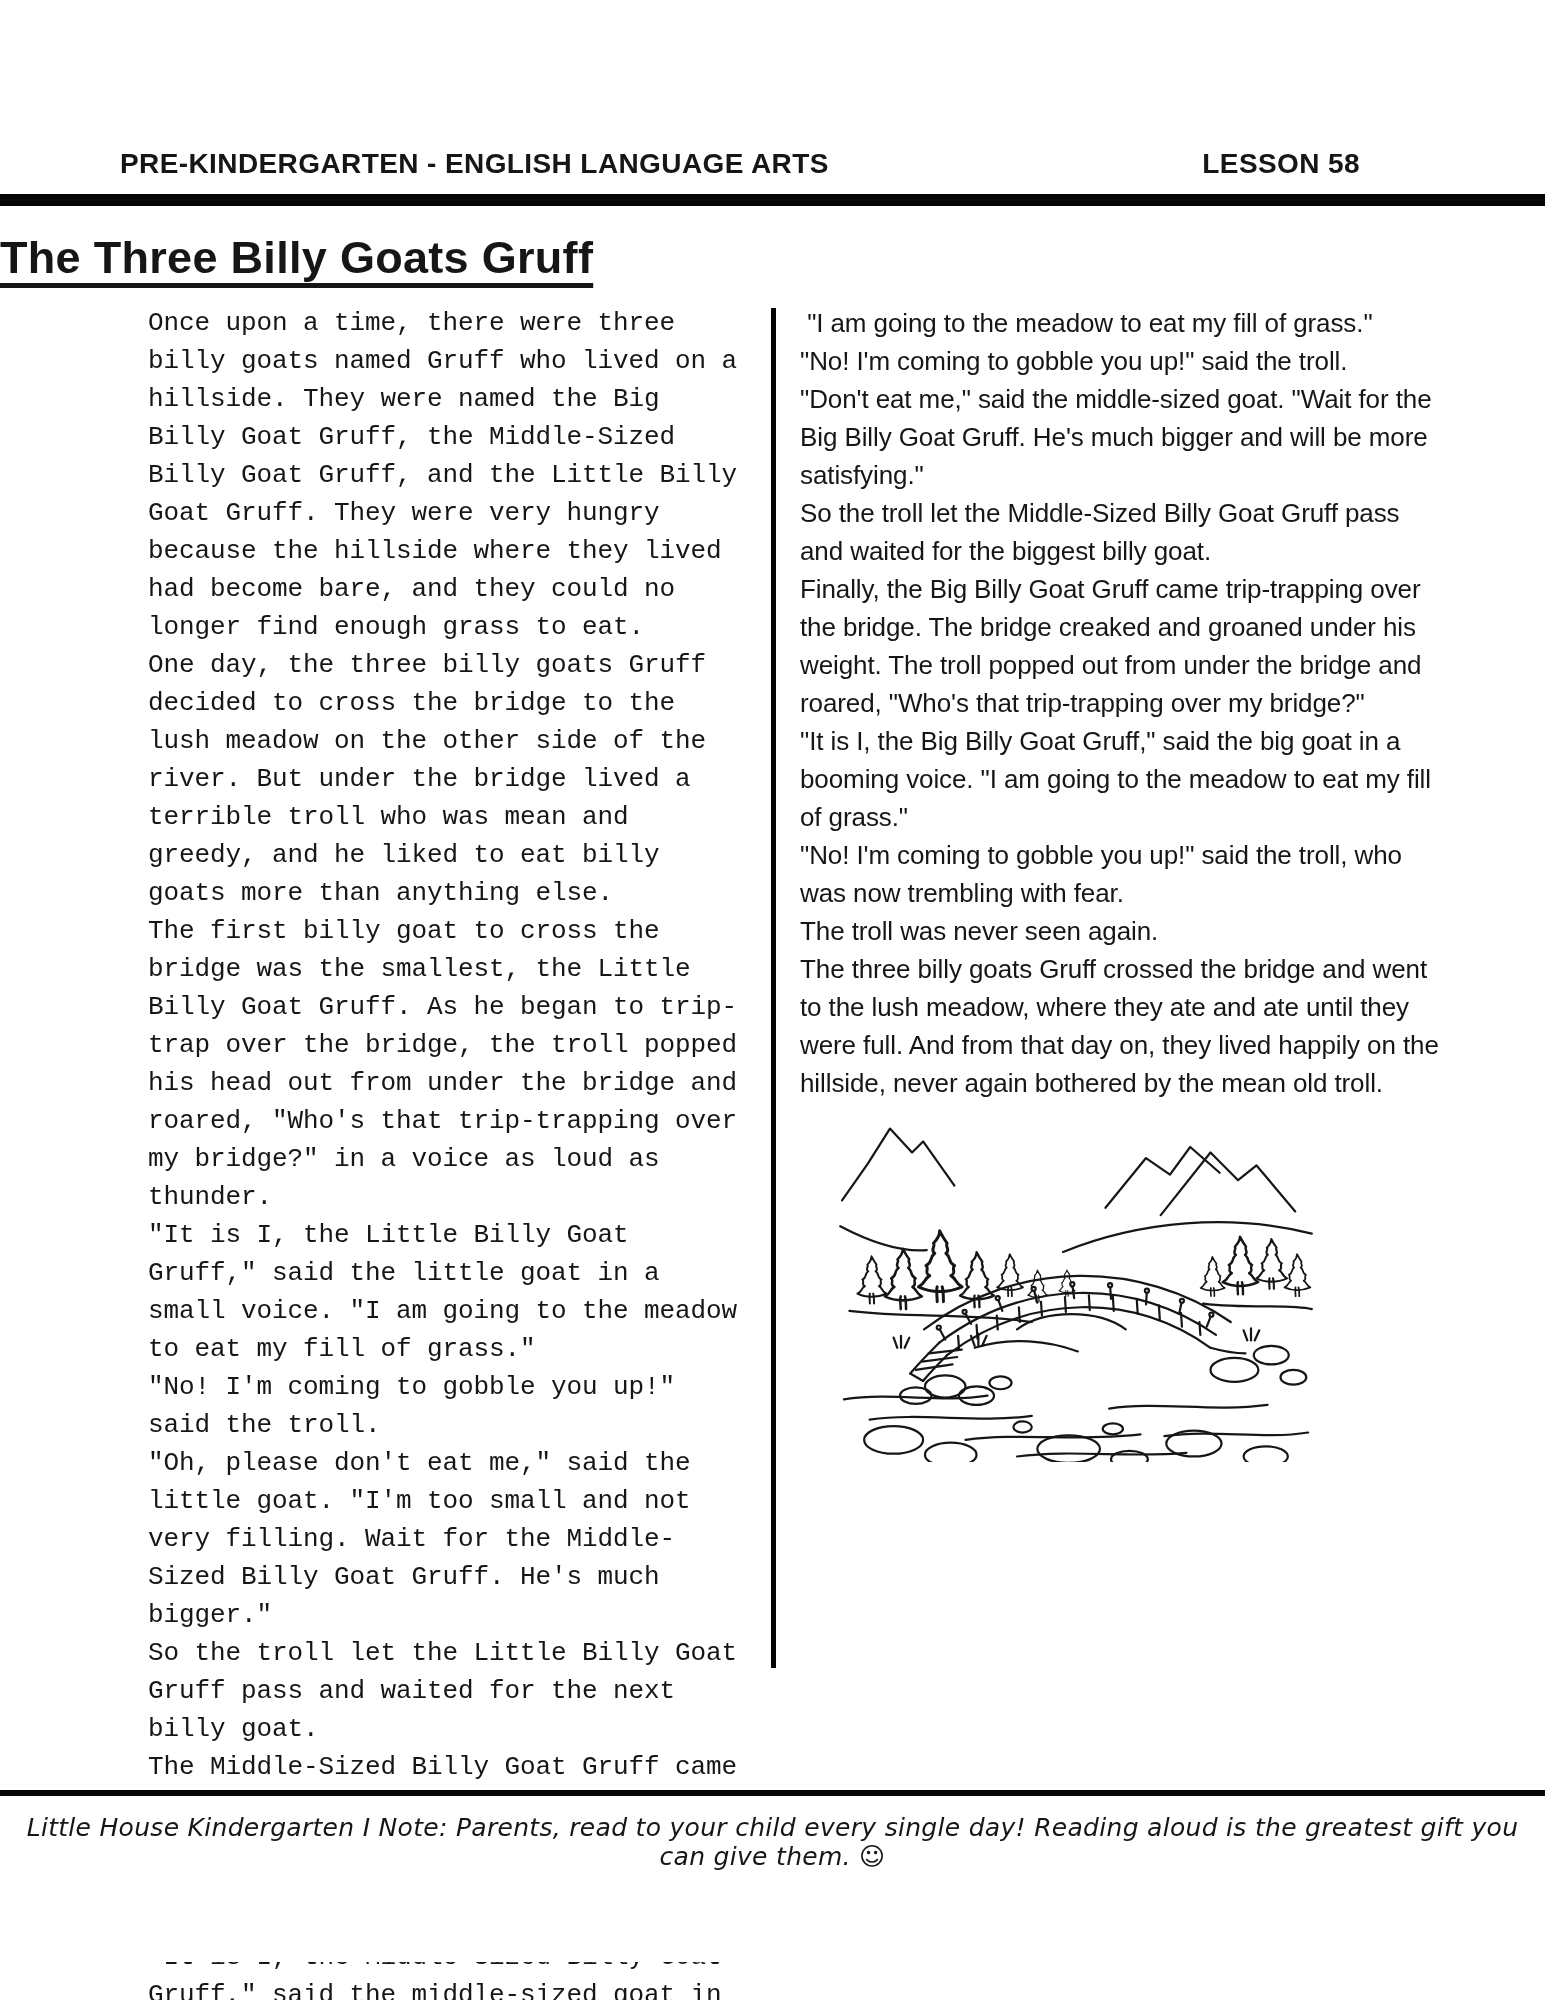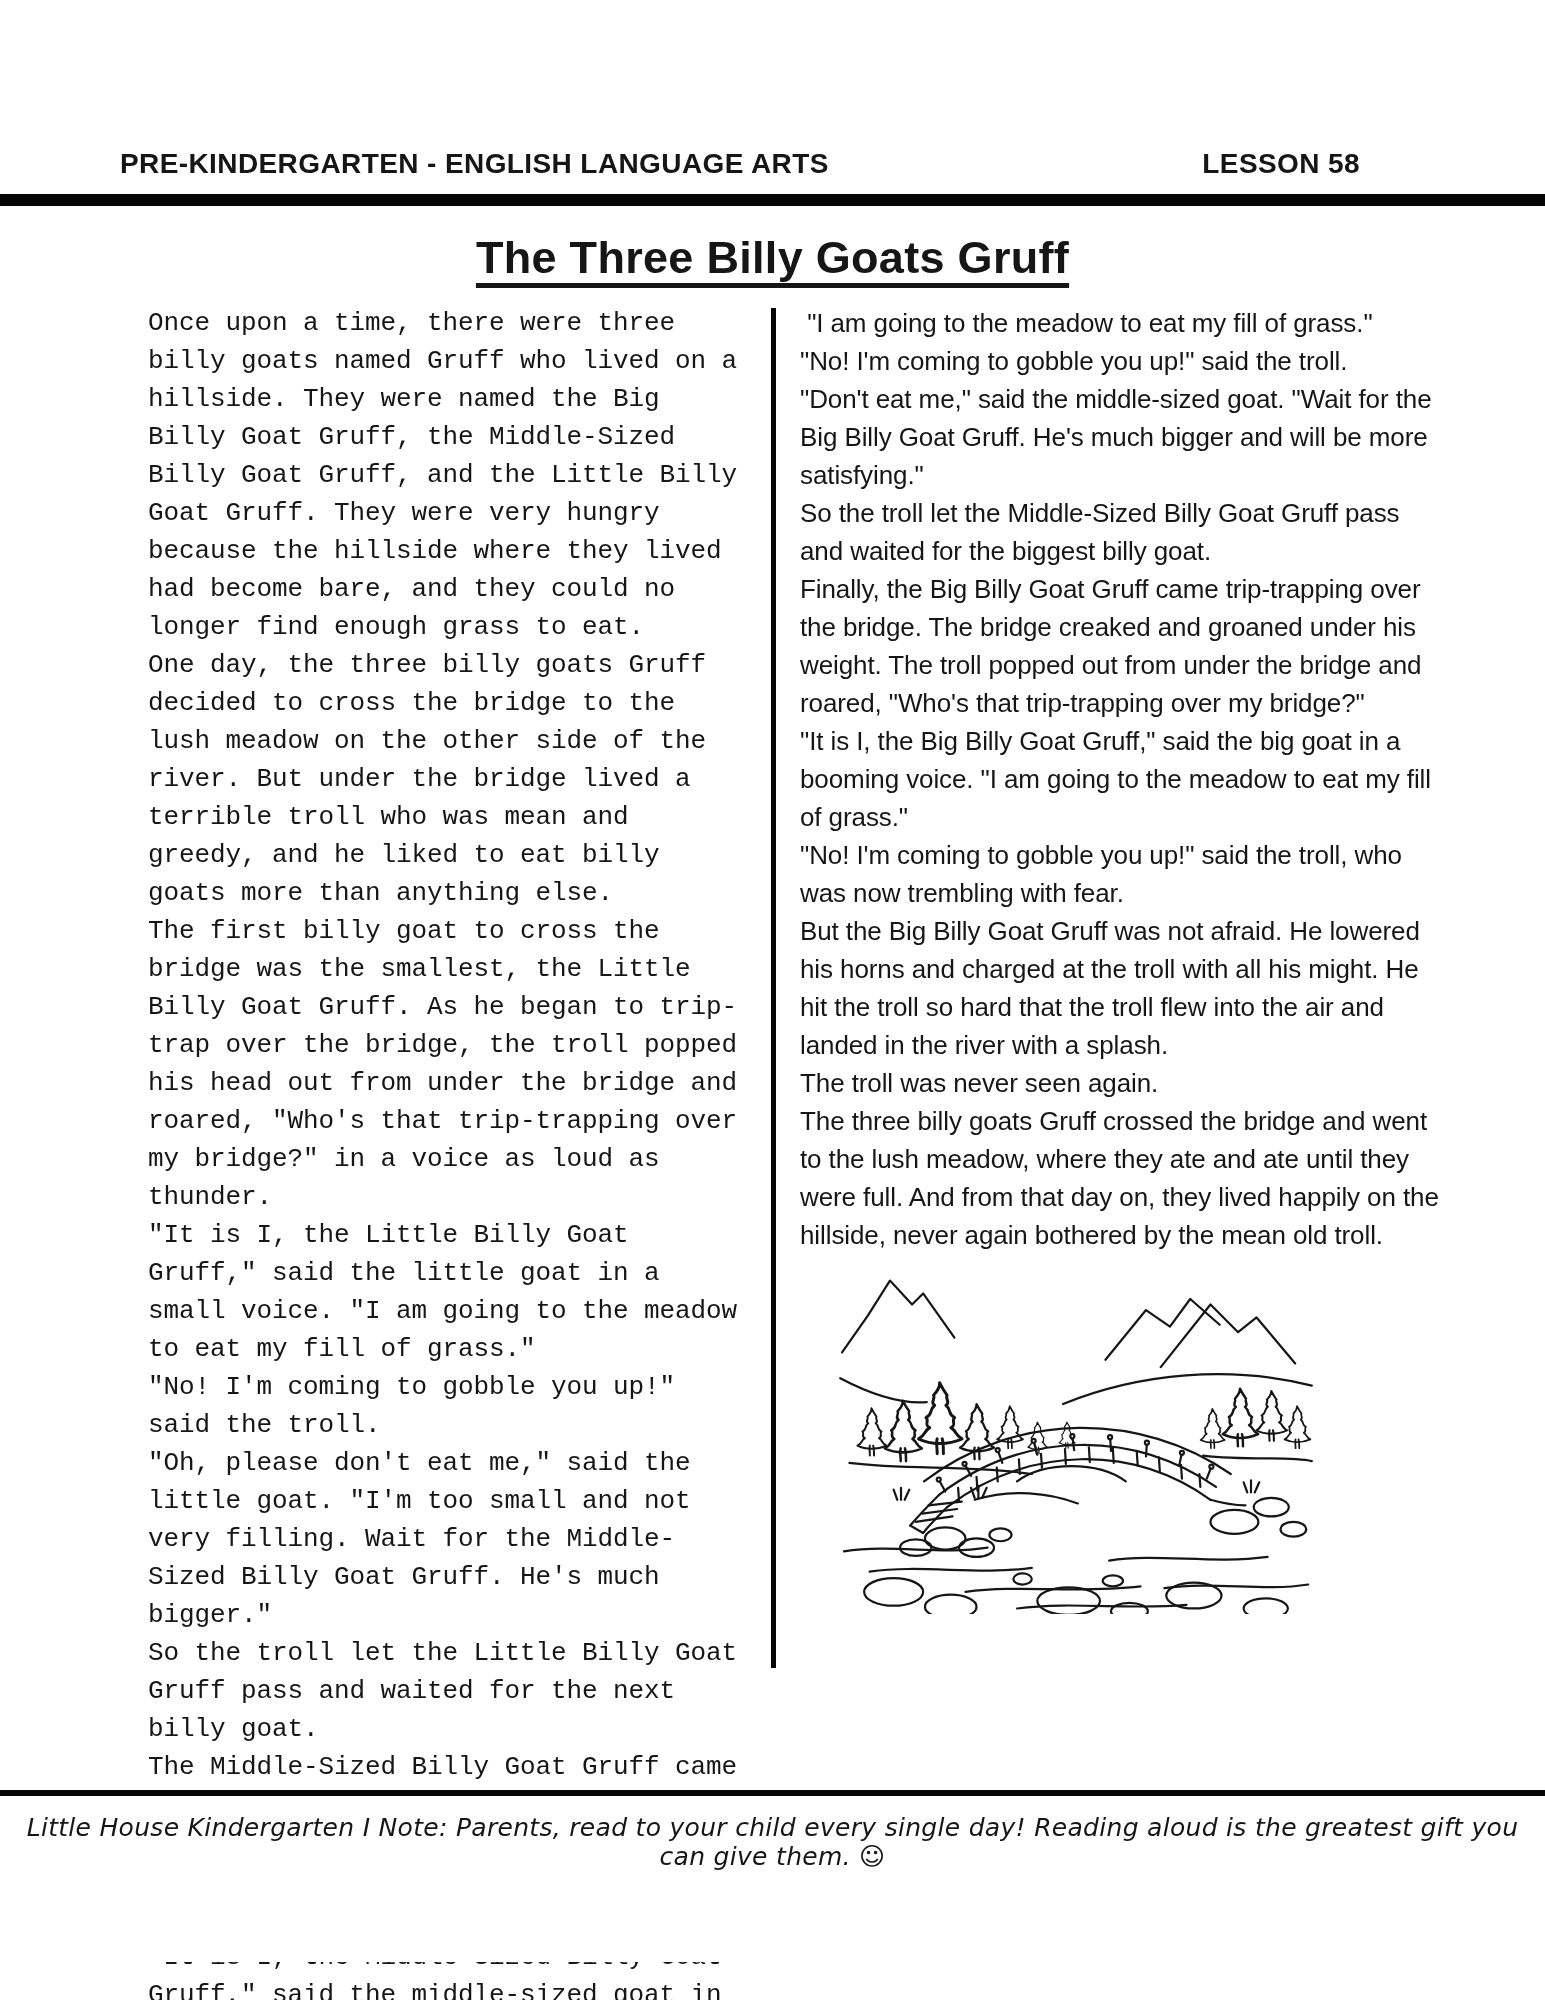--- a/index.html
+++ b/index.html
@@ -8,21 +8,21 @@
     font-family:"Liberation Sans",sans-serif;color:#161616;overflow:hidden;
   }
   .header-row{
     display:flex;justify-content:space-between;align-items:flex-end;
     padding:148px 185px 0 120px;font-size:28px;font-weight:700;letter-spacing:.4px;
   }
   .rule{height:6px;background:#050505;}
   .rule-top{margin-top:14px;}
   .instruction{text-align:center;font-size:27px;padding:13px 0 12px;letter-spacing:.2px;}
   .title{
-    margin:26px 0 0;text-align:center;font-size:45px;font-weight:700;letter-spacing:.3px;
+    margin:26px 0 0;font-size:45px;font-weight:700;letter-spacing:.3px;
     text-decoration:underline;text-decoration-thickness:5px;text-underline-offset:10px;
   }
   .cols{display:flex;margin:20px 0 0 148px;}
   .col-left{width:600px;flex:none;font-family:Liberation Mono, monospace;}
   .col-right{width:645px;flex:none;}
   .divider{flex:none;width:5px;background:#050505;height:1360px;margin:4px 24px 0 23px;}
   .story p{
     margin:0;font-size:26px;line-height:38px;letter-spacing:-.1px;
     white-space:pre-wrap;color:#161616;
   }
@@ -110,21 +110,20 @@
     <div class="divider"></div>
 
     <section class="col-right story">
       <p> "I am going to the meadow to eat my fill of grass."</p>
       <p>"No! I'm coming to gobble you up!" said the troll.</p>
       <p>"Don't eat me," said the middle-sized goat. "Wait for the Big Billy Goat Gruff. He's much bigger and will be more satisfying."</p>
       <p>So the troll let the Middle-Sized Billy Goat Gruff pass and waited for the biggest billy goat.</p>
       <p>Finally, the Big Billy Goat Gruff came trip-trapping over the bridge. The bridge creaked and groaned under his weight. The troll popped out from under the bridge and roared, "Who's that trip-trapping over my bridge?"</p>
       <p>"It is I, the Big Billy Goat Gruff," said the big goat in a booming voice. "I am going to the meadow to eat my fill of grass."</p>
       <p>"No! I'm coming to gobble you up!" said the troll, who was now trembling with fear.</p>
-      <p>But the Big Billy Goat Gruff was not afraid. He lowered his horns and charged at the troll with all his might. He hit the troll so hard that the troll flew into the air and landed in the river with a splash.</p>
       <p>The troll was never seen again.</p>
       <p>The three billy goats Gruff crossed the bridge and went to the lush meadow, where they ate and ate until they were full. And from that day on, they lived happily on the hillside, never again bothered by the mean old troll.</p>
 
       <svg class="scene-svg" viewBox="0 0 520 380">
         <g fill="none" stroke="#161616" stroke-width="2.4" stroke-linecap="round" stroke-linejoin="round">
 
           <path d="M6,96 L34,56 L58,18 L82,44 L94,32 L128,80"></path>
           <path d="M292,104 L336,50 L362,68 L384,38 L416,66"></path>
           <path d="M352,112 L406,44 L436,74 L456,58 L498,108"></path>
           <path d="M246,152 C330,118 428,110 516,132"></path>

